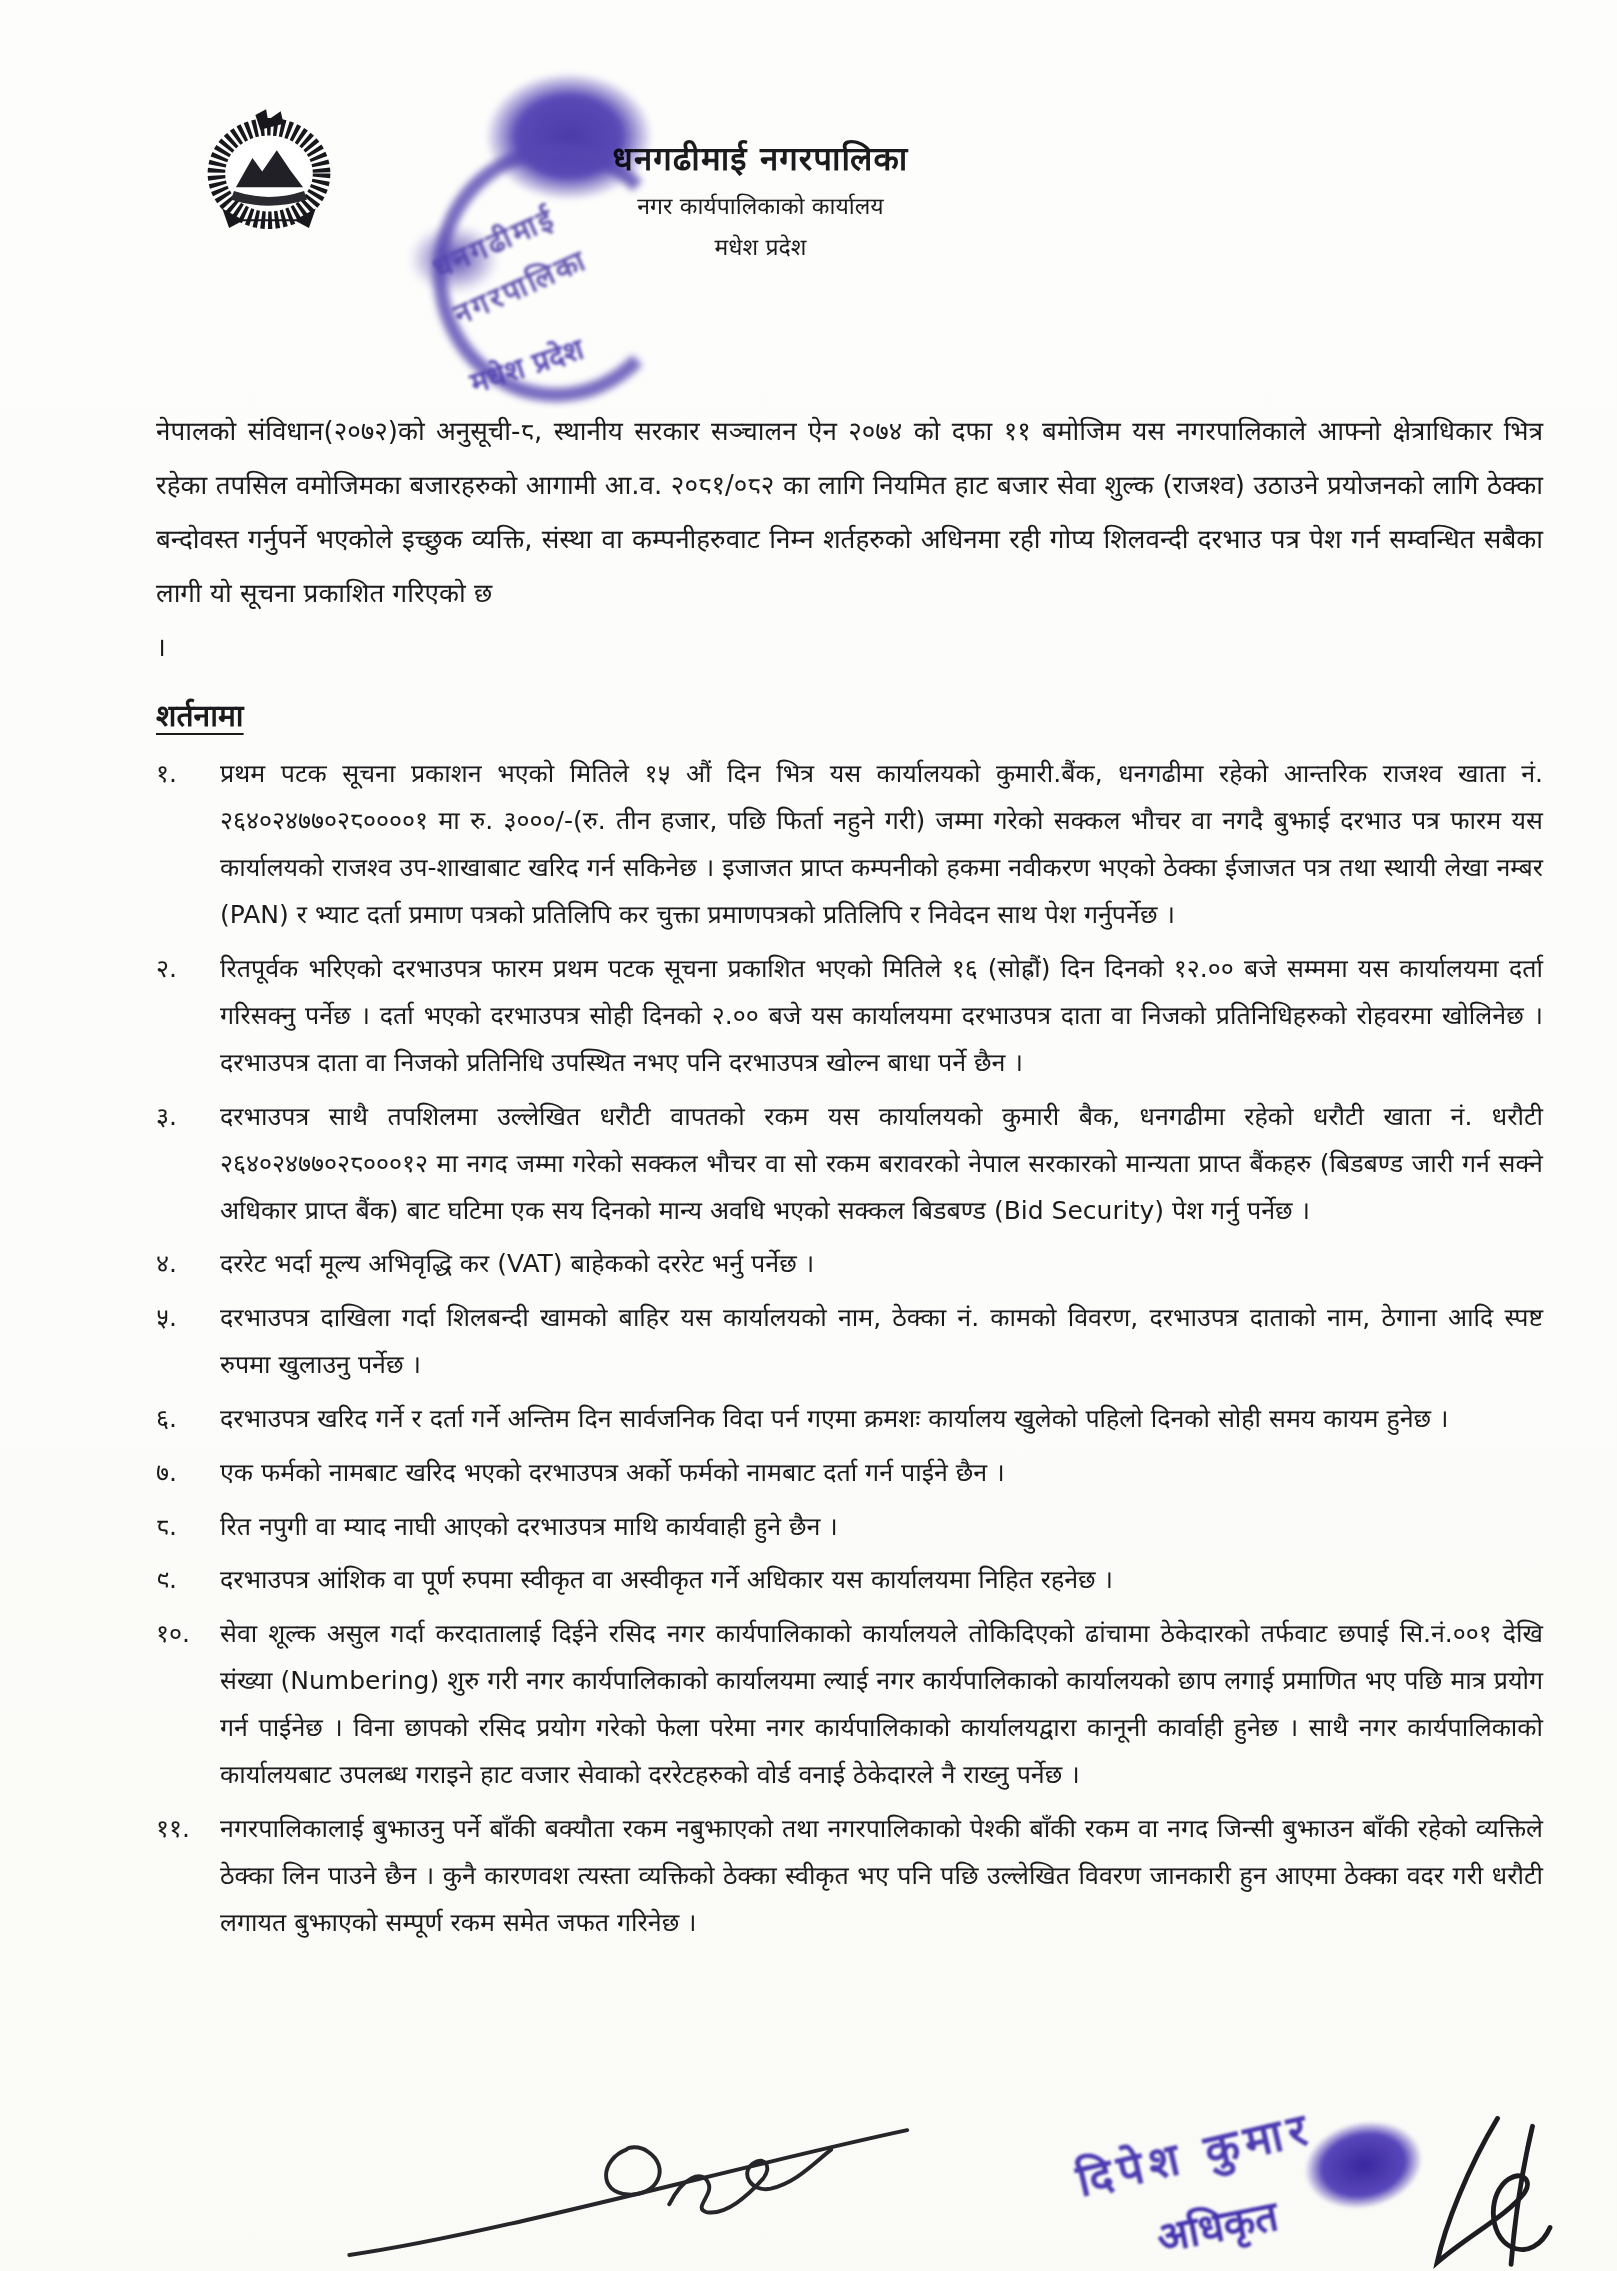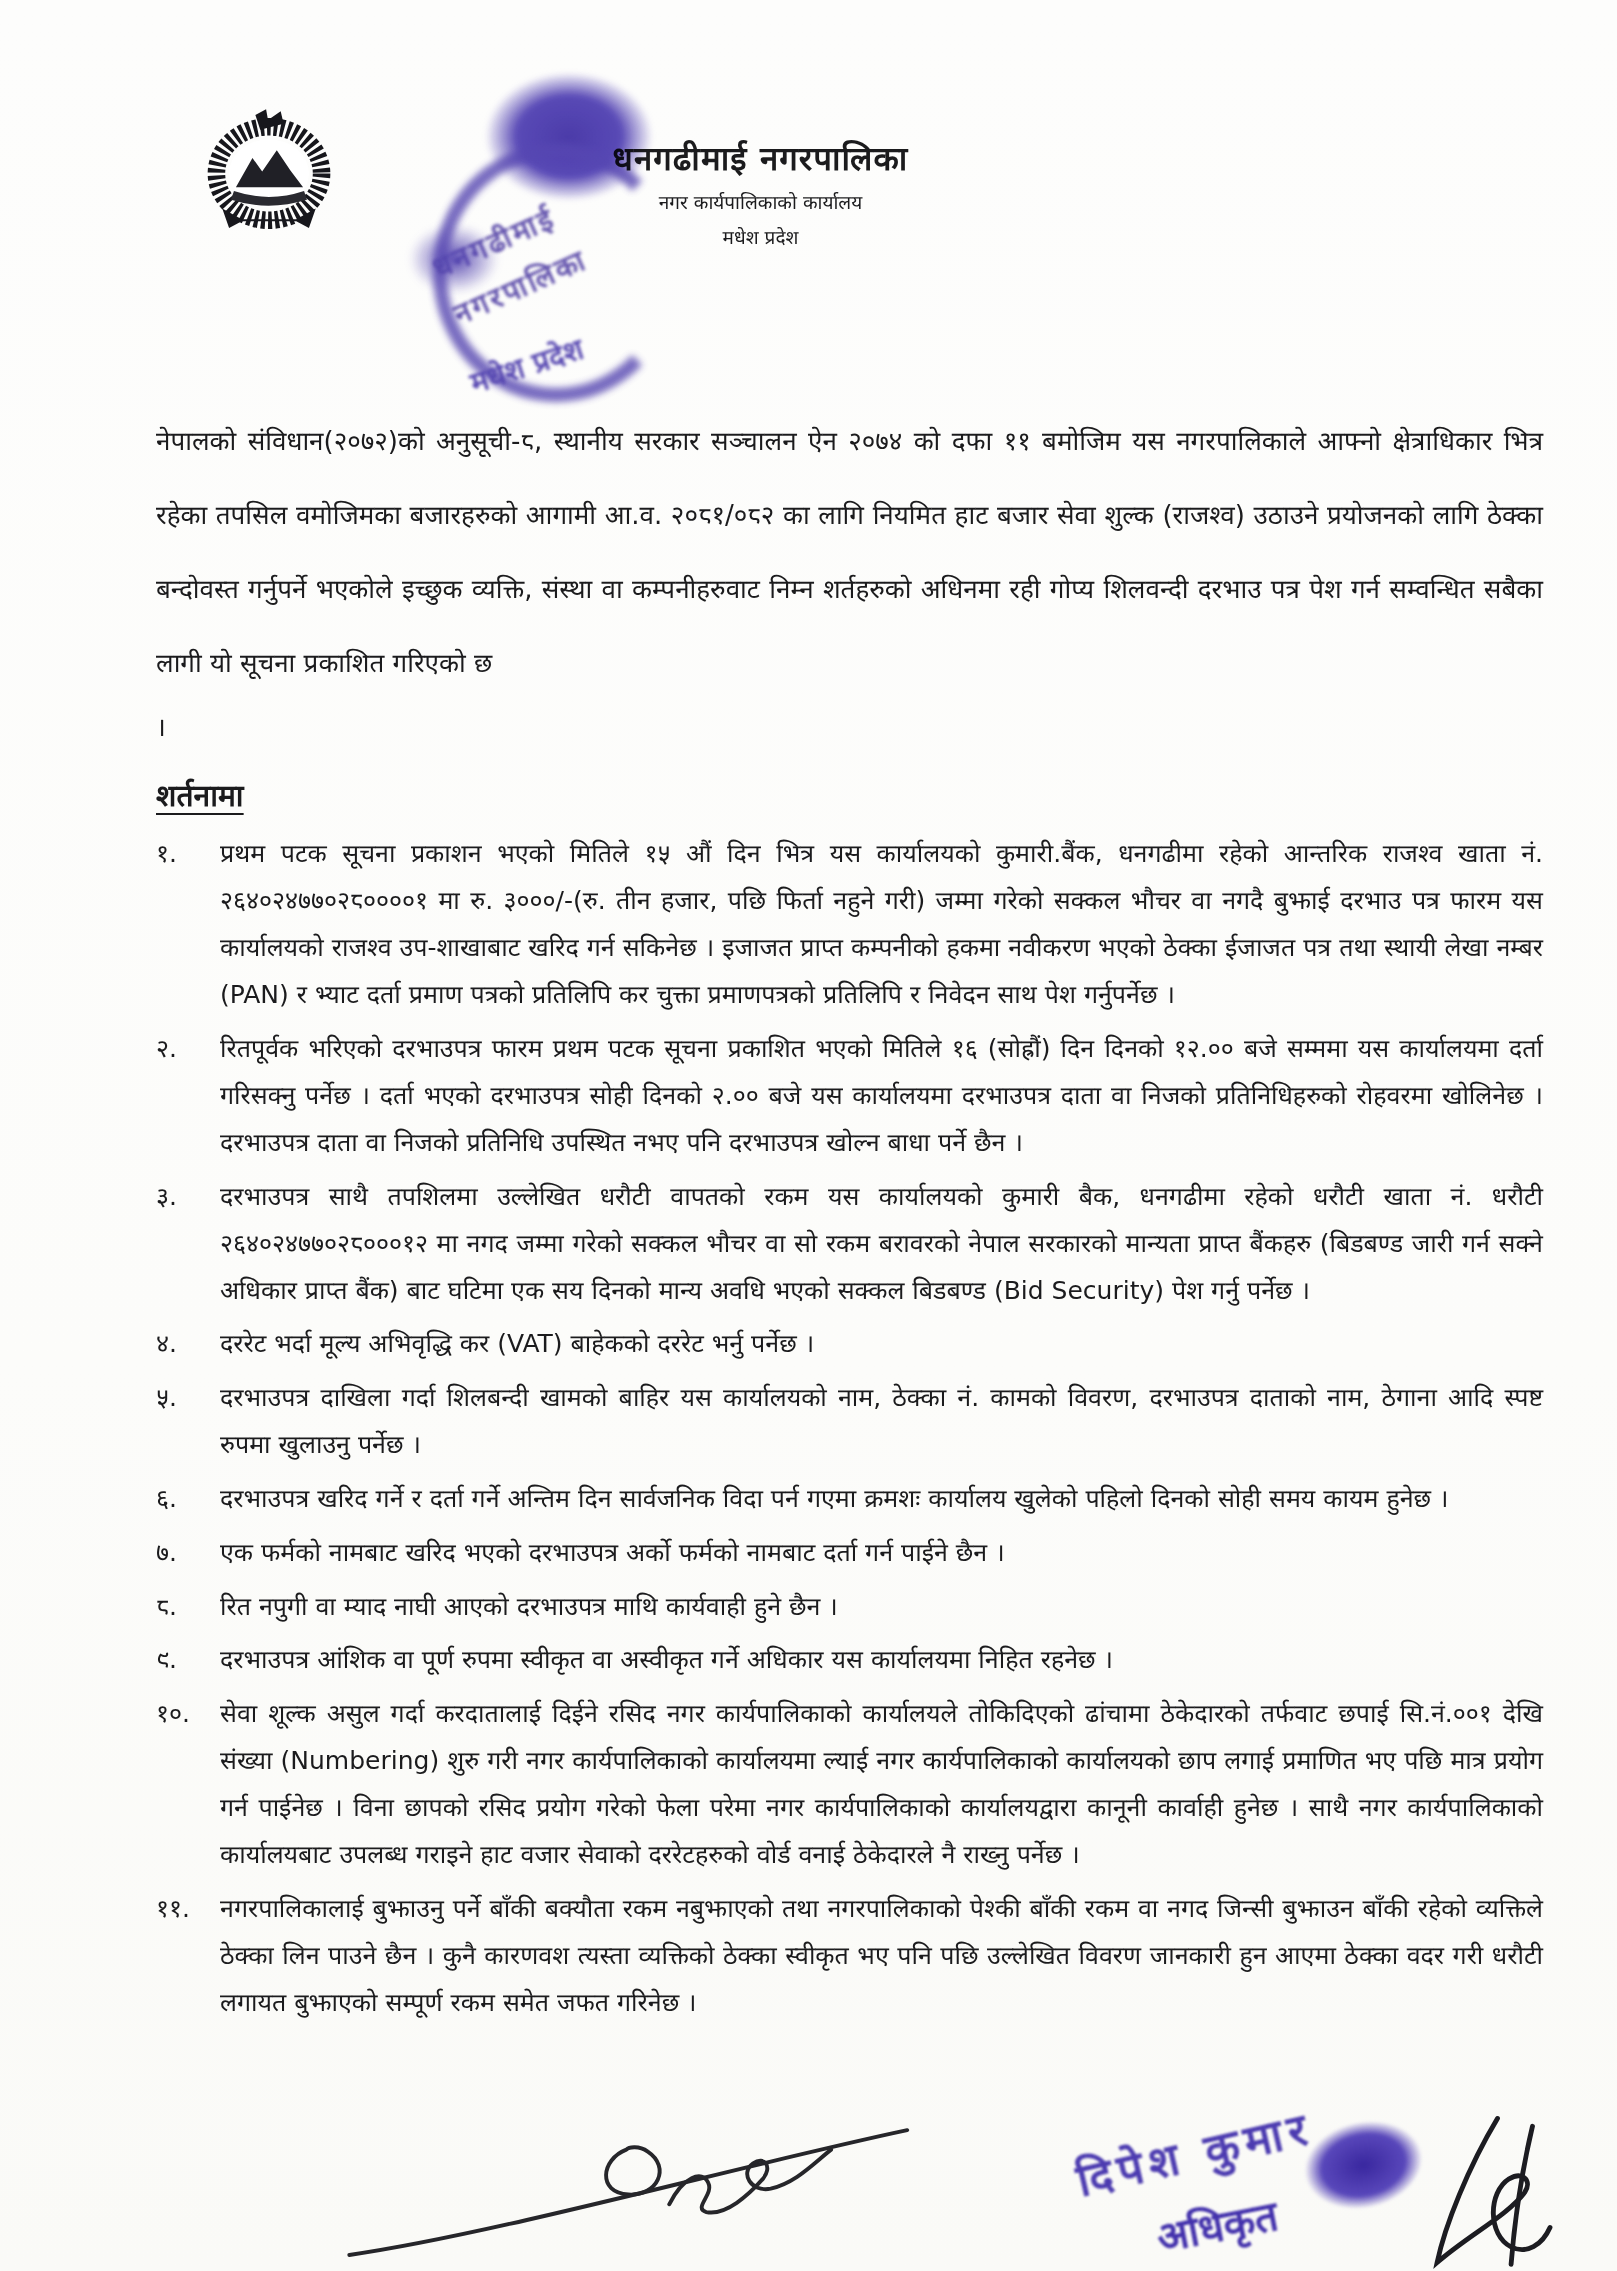--- a/index.html
+++ b/index.html
@@ -6,32 +6,32 @@
   .page{
     position:relative;width:1618px;height:2271px;margin:0 auto;
     background:linear-gradient(180deg,#fdfdfc 0%,#fcfcfa 60%,#fafaf7 100%);
     font-family:"DejaVu Sans","Liberation Sans",sans-serif;
     color:#1b1b1d;overflow:hidden;
   }
   
   .emblem{position:absolute;left:195px;top:109px;width:148px;height:131px;}
   .hdr{position:absolute;left:419px;top:135px;width:683px;text-align:center;}
   .muni{font-size:33px;font-weight:bold;letter-spacing:1px;}
-  .hline{font-size:19px;margin-top:8.8px;}
+  .hline{font-size:23px;margin-top:8.8px;}
   .title-band{
     position:absolute;left:382px;top:287px;width:722px;padding:7.8px 5.9px 9.8px;
     text-align:center;font-size:35px;font-weight:bold;letter-spacing:1px;
     background:linear-gradient(90deg,#d0d0d0 0%,#dadada 45%,#d2d2d2 100%);
     box-shadow:0 0 9.8px 3.9px rgba(190,190,190,.55);z-index:1;
   }
   .pubdate{position:absolute;left:419px;top:363px;width:741px;text-align:center;
     font-size:23.4px;font-weight:600;z-index:1;}
   
   .content{position:absolute;left:156px;top:404px;width:1387px;}
-  .intro{font-size:26px;line-height:74px;text-align:justify;margin:0;}
+  .intro{font-size:26px;line-height:54px;text-align:justify;margin:0;}
   .danda{font-size:26px;line-height:54px;display:block;}
   .terms-heading{
     text-align:left;font-size:30px;font-weight:bold;margin:19.5px 0 15.6px;
     text-decoration:underline;text-underline-offset:6.8px;text-decoration-thickness:2px;
   }
   .terms{margin:0;padding:0;list-style:none;}
   .term{display:flex;margin-bottom:6.8px;font-size:25px;line-height:47px;}
   .term-num{flex:0 0 64px;}
   .term-text{flex:1;text-align:justify;}
   

